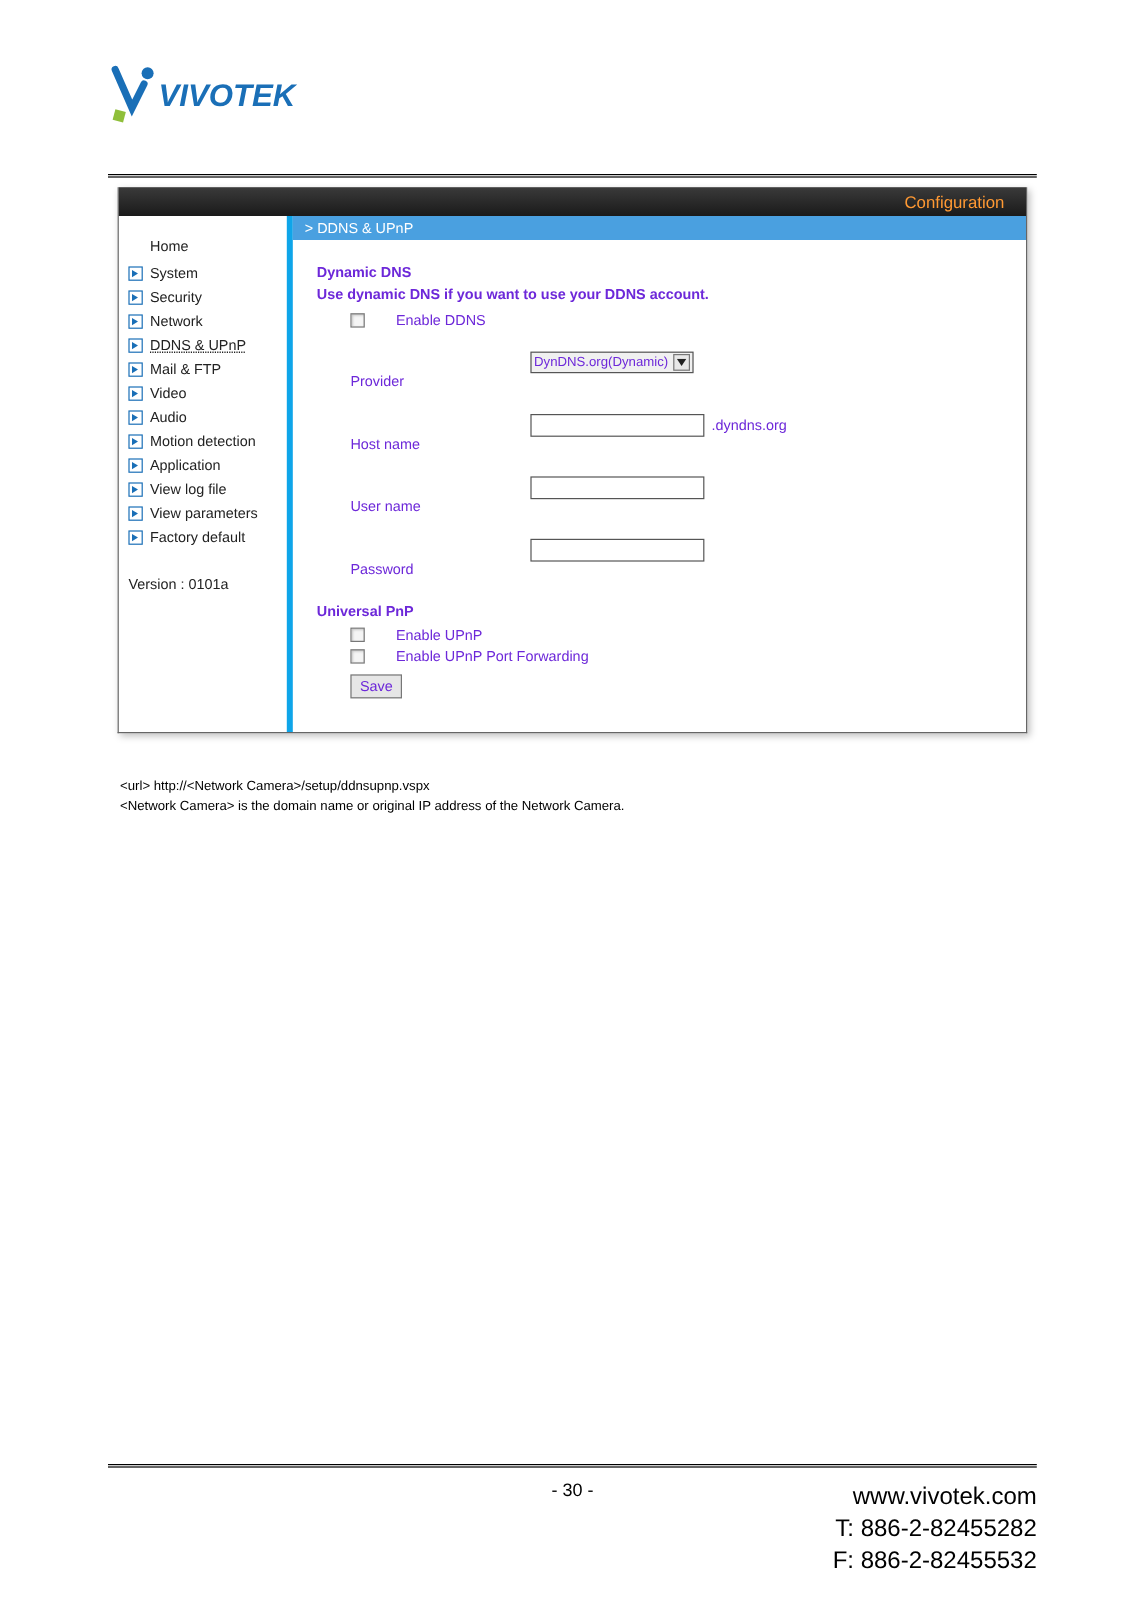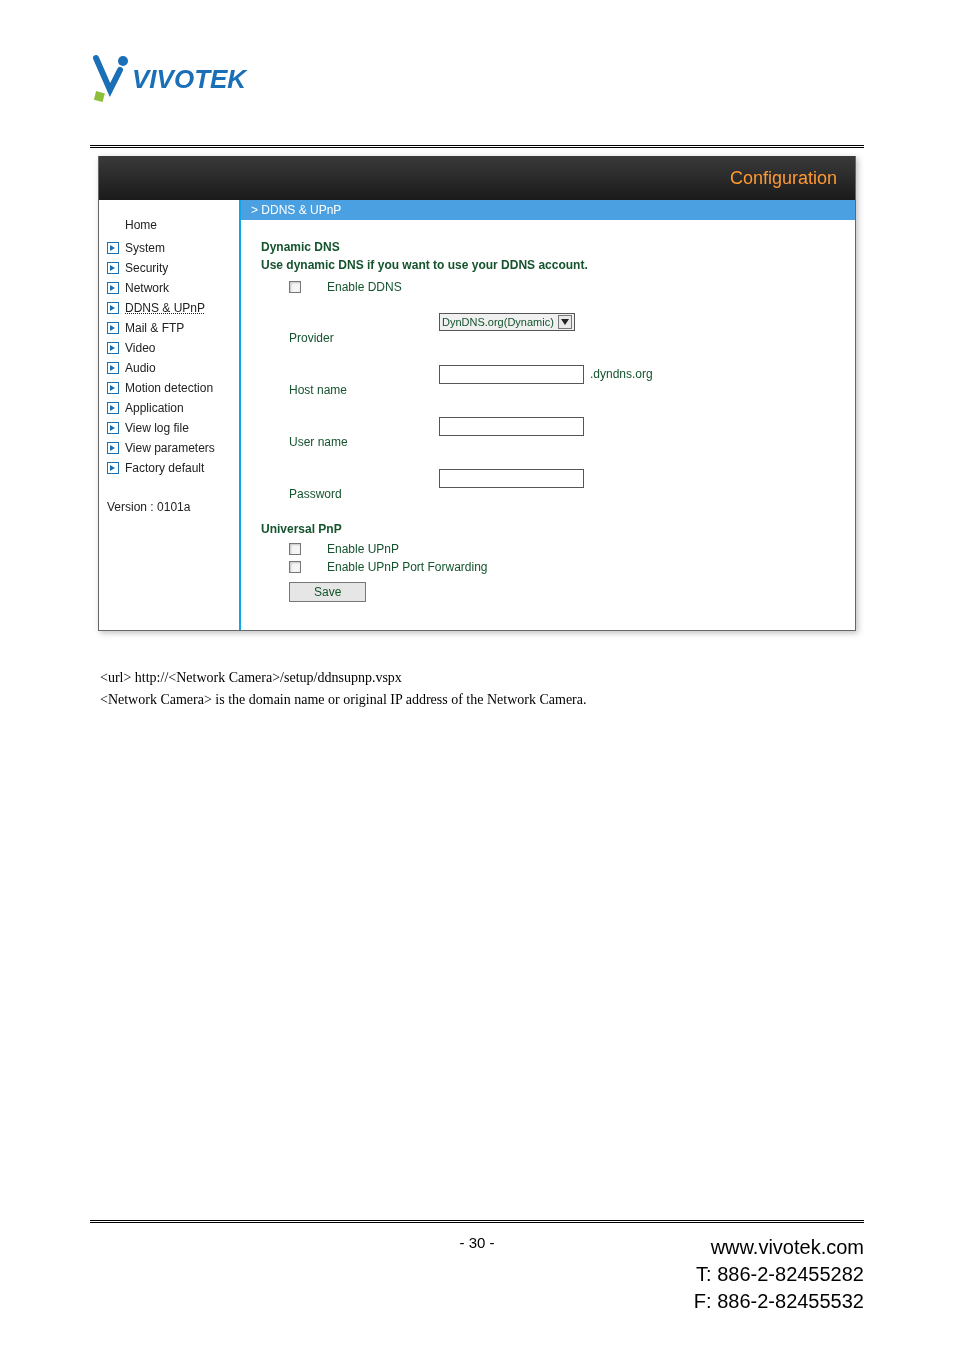--- a/index.html
+++ b/index.html
@@ -25,24 +25,24 @@
   }
   .screenshot-box {
     border: 1px solid #666;
     border-top: none;
     margin: 0 8px;
     padding: 0;
     box-shadow: 2px 2px 6px rgba(0,0,0,0.25);
     background: #fff;
   }
   .config-banner {
-    height: 44px;
+    height: 24px;
     background: linear-gradient(#3a3a3a,#1a1a1a);
     color: #ff9933;
-    font-size: 18px;
+    font-size: 14px;
     display: flex;
     justify-content: flex-end;
     align-items: center;
     padding-right: 18px;
     font-family: Verdana, sans-serif;
   }
   .config-body {
     display: flex;
     min-height: 380px;
   }
@@ -71,32 +71,32 @@
     justify-content: center;
     flex-shrink: 0;
   }
   .side-icon svg { width: 8px; height: 8px; }
   .side-item.active .lbl { text-decoration: underline dotted; }
   .version {
     padding: 22px 0 0 8px;
   }
   .content {
     flex: 1;
-    border-left: 2px solid #0ea5e9;
+    border-left: 5px solid #0ea5e9;
   }
   .breadcrumb {
     background: #4aa0e0;
     color: #fff;
     font-size: 12px;
     padding: 3px 10px;
   }
   .form-area {
     padding: 18px 20px 28px 20px;
     font-size: 12px;
-    color: #14532d;
+    color: #6d28d9;
   }
   .section-title { font-weight: bold; margin: 2px 0 4px 0; }
   .subtext { font-weight: bold; margin-bottom: 6px; }
   .chk-row {
     display: flex;
     align-items: center;
     gap: 26px;
     padding: 2px 0 2px 28px;
   }
   .chk {
@@ -132,31 +132,30 @@
     width: 145px;
     height: 19px;
     border: 1px solid #555;
     background: #fff;
   }
   .suffix { margin-left: 6px; }
   .save-btn {
     display: inline-block;
     border: 1px solid #777;
     background: #e6e6e6;
-    padding: 2px 24px;
+    padding: 2px 7px;
     margin: 6px 0 0 28px;
     font-size: 12px;
     cursor: pointer;
   }
   .below-text {
     margin: 36px 10px 0 10px;
-    font-size: 14px;
+    font-size: 11px;
     line-height: 1.55;
     text-align: justify;
-    font-family: Liberation Serif, serif;
   }
   .footer-hr {
     position: absolute;
     left: 90px; right: 90px;
     bottom: 128px;
     border: none;
     border-top: 3px double #000;
   }
   .page-num {
     position: absolute;

